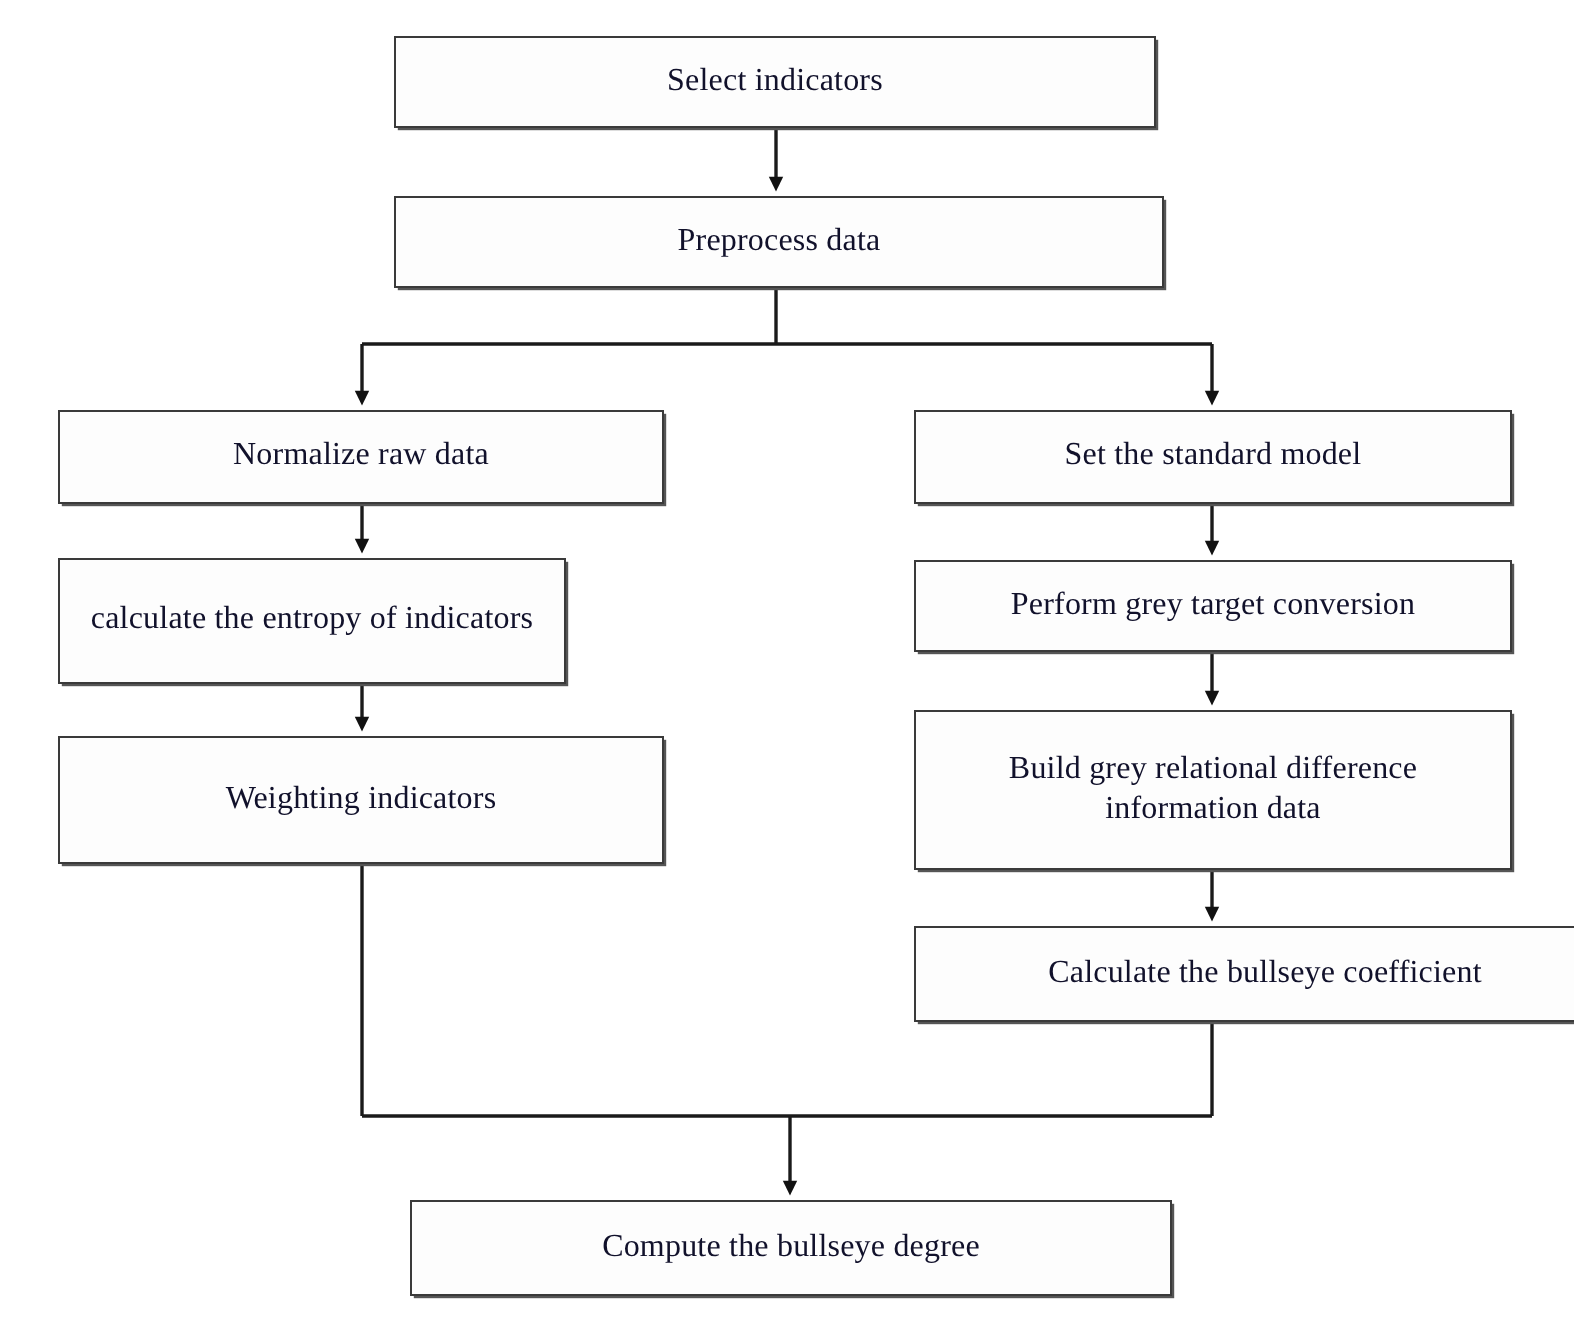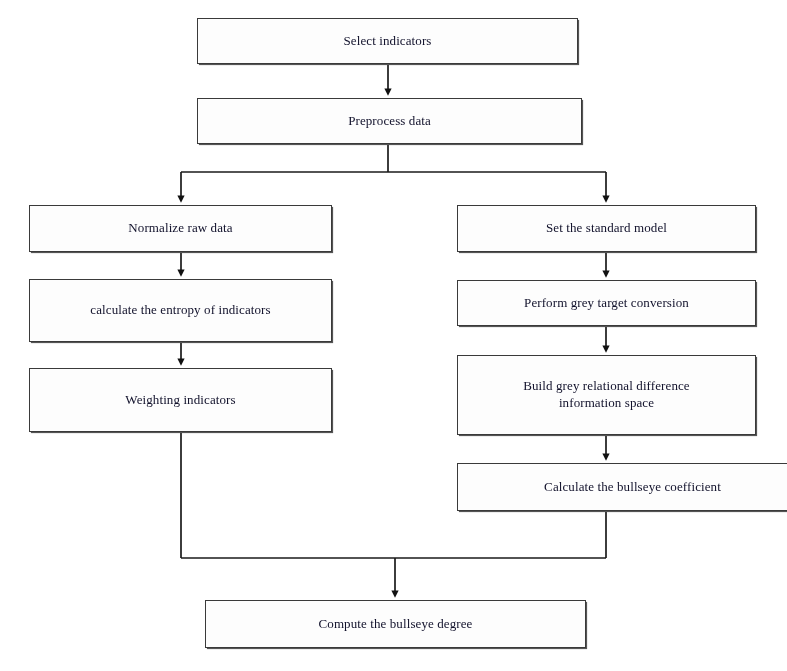--- a/index.html
+++ b/index.html
@@ -32,21 +32,21 @@
     background: #fdfdfd;
     border: 1.4px solid #3a3a3a;
     box-shadow: 1.5px 1.5px 0 -0.4px #555;
     display: flex;
     align-items: center;
     justify-content: center;
     text-align: center;
   }
   .node-label {
     font-family: "Liberation Serif", "DejaVu Serif", serif;
-    font-size: 13px;
+    font-size: 16px;
     line-height: 1.28;
     color: #11112b;
     letter-spacing: 0.1px;
     padding: 0 6px;
     white-space: pre-line;
   }
 </style>
 </head>
 <body>
 
@@ -88,39 +88,39 @@
   </div>
 
   <div class="node-box" style="left:29px; top:205px; width:303px; height:47px;">
     <span class="node-label">Normalize raw data</span>
   </div>
 
   <div class="node-box" style="left:197px; top:98px; width:385px; height:46px;">
     <span class="node-label">Preprocess data</span>
   </div>
 
-  <div class="node-box" style="left:29px; top:279px; width:303px; height:63px;">
+  <div class="node-box" style="left:29px; top:279px; width:254px; height:63px;">
     <span class="node-label">calculate the entropy of indicators</span>
   </div>
 
   <div class="node-box" style="left:29px; top:368px; width:303px; height:64px;">
     <span class="node-label">Weighting indicators</span>
   </div>
 
   <div class="node-box" style="left:457px; top:205px; width:299px; height:47px;text-align:right;">
     <span class="node-label">Set the standard model</span>
   </div>
 
   <div class="node-box" style="left:457px; top:280px; width:299px; height:46px;text-align:right;">
     <span class="node-label">Perform grey target conversion</span>
   </div>
 
   <div class="node-box" style="left:457px; top:355px; width:299px; height:80px;">
     <span class="node-label">Build grey relational difference
-information space</span>
+information data</span>
   </div>
 
   <div class="node-box" style="left:457px; top:463px; width:351px; height:48px;">
     <span class="node-label">Calculate the bullseye coefficient</span>
   </div>
 
   <div class="node-box" style="left:205px; top:600px; width:381px; height:48px;">
     <span class="node-label">Compute the bullseye degree</span>
   </div>
 

